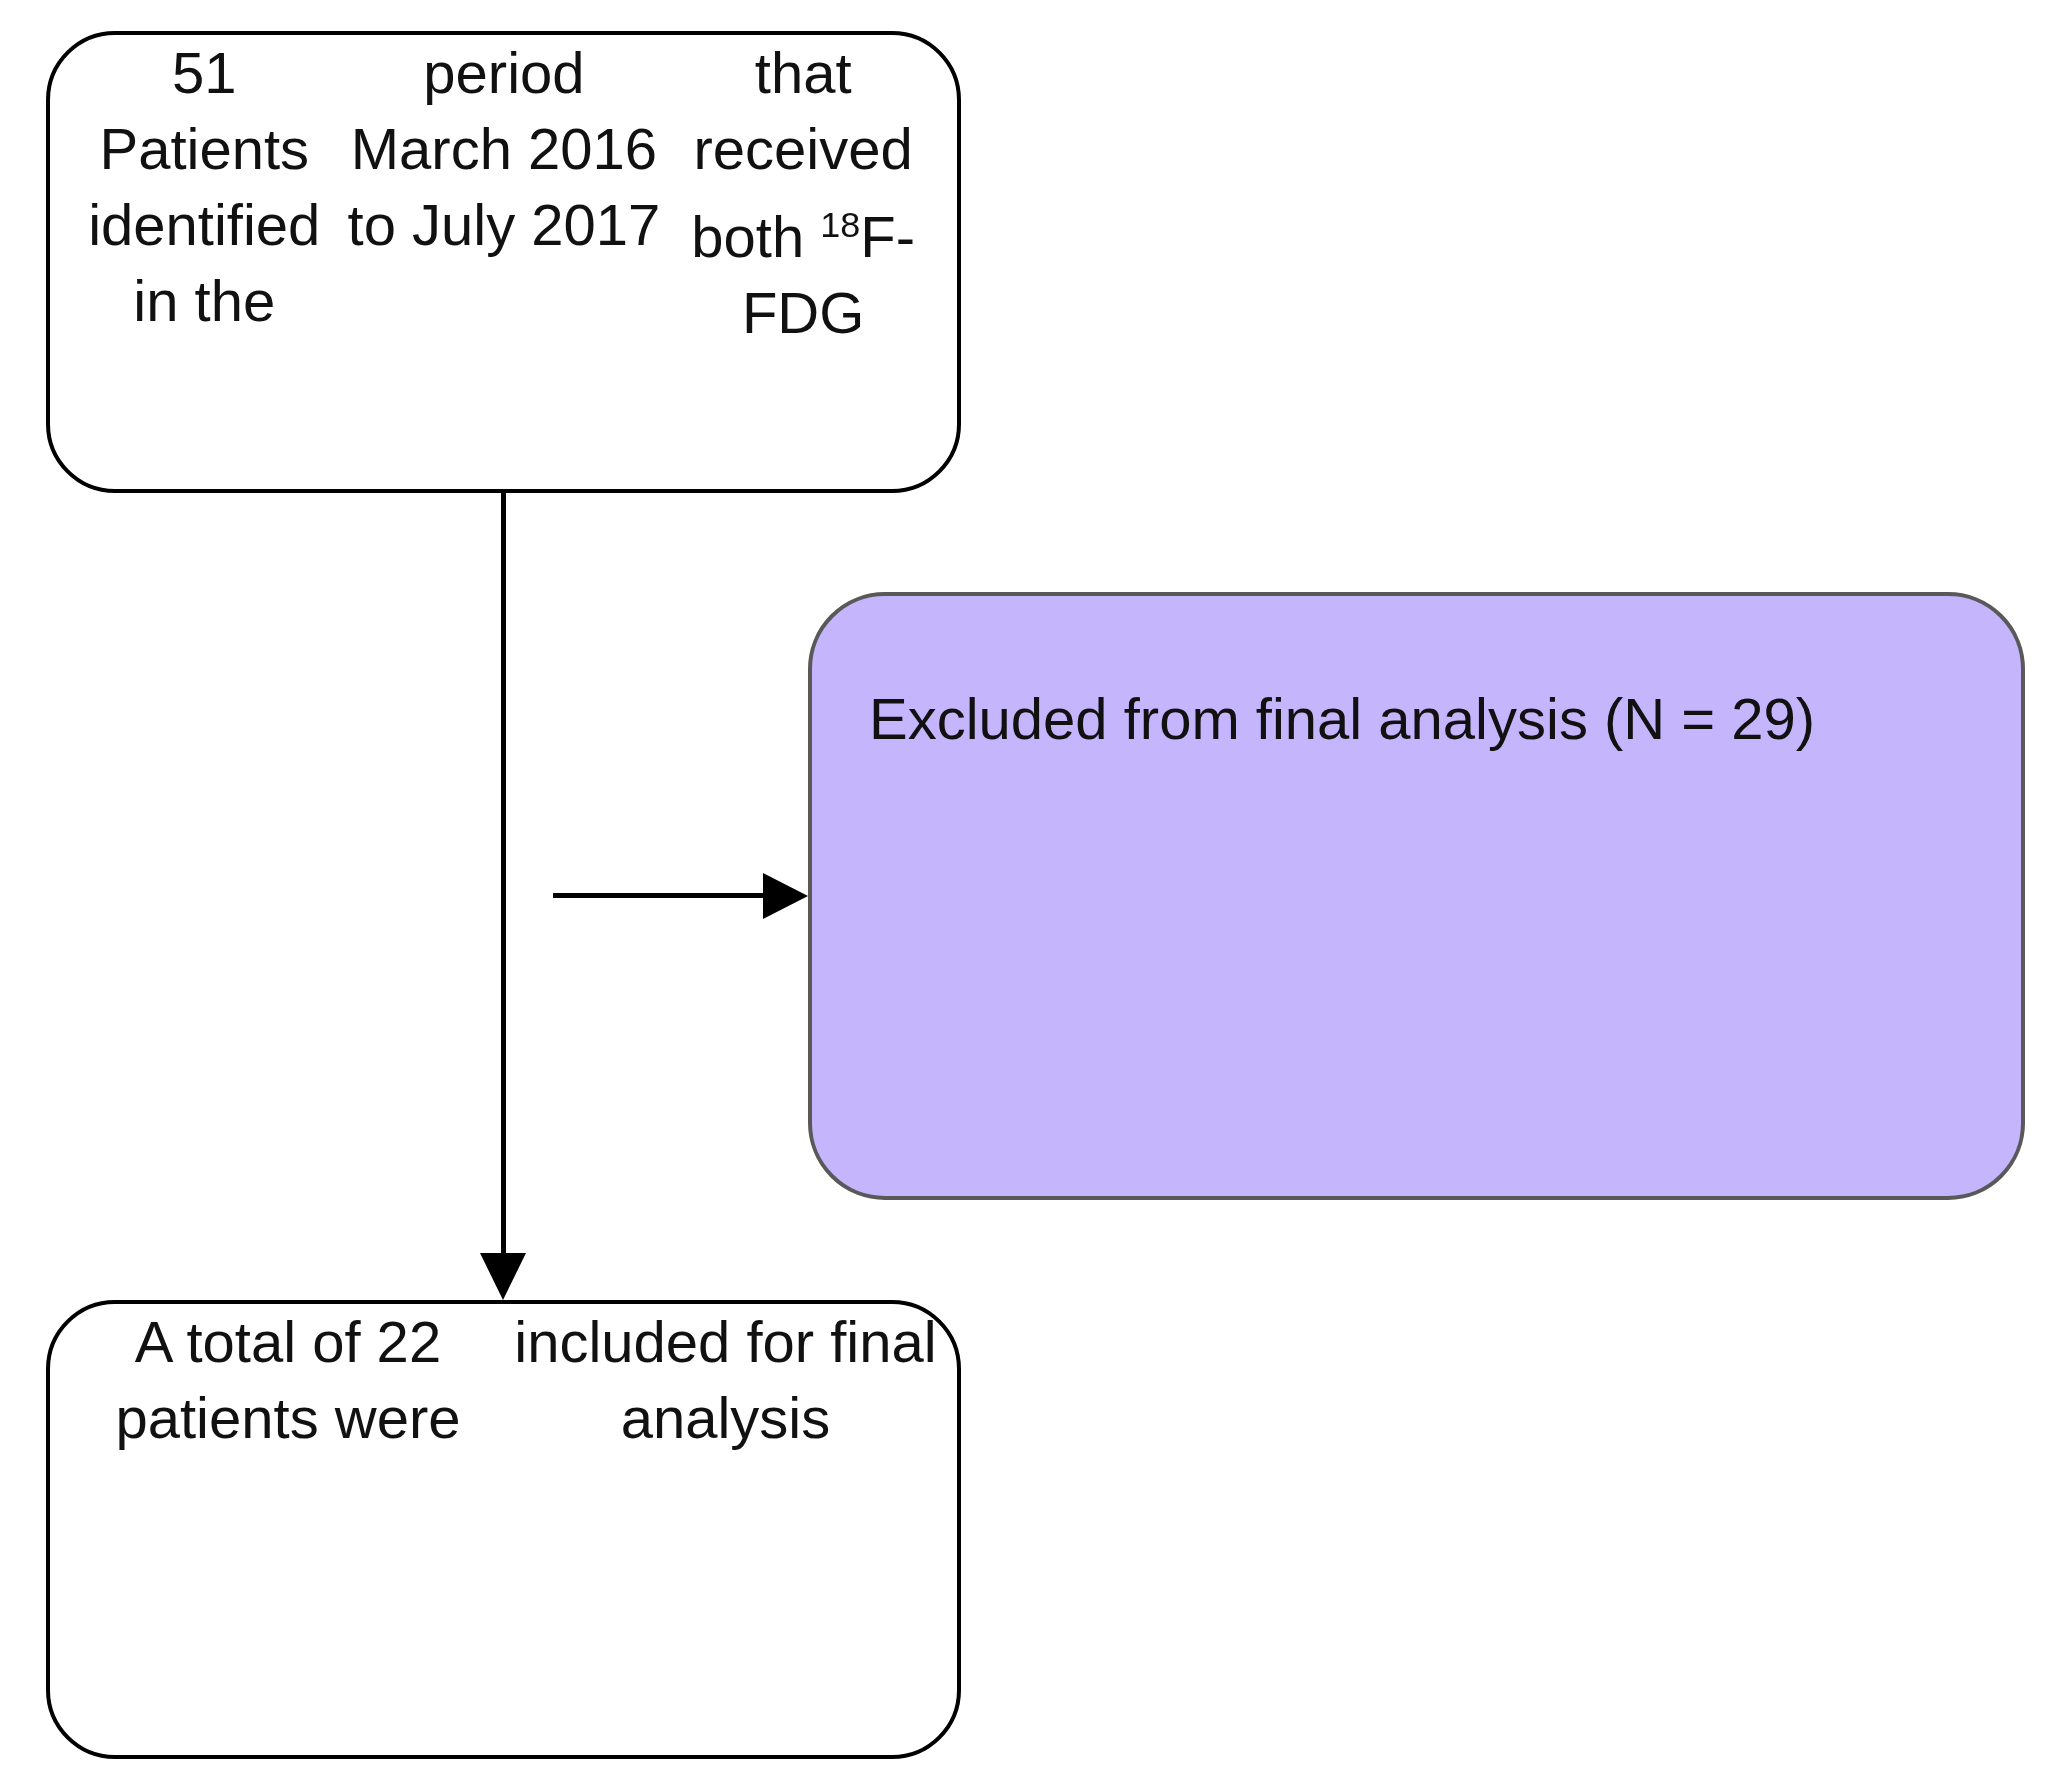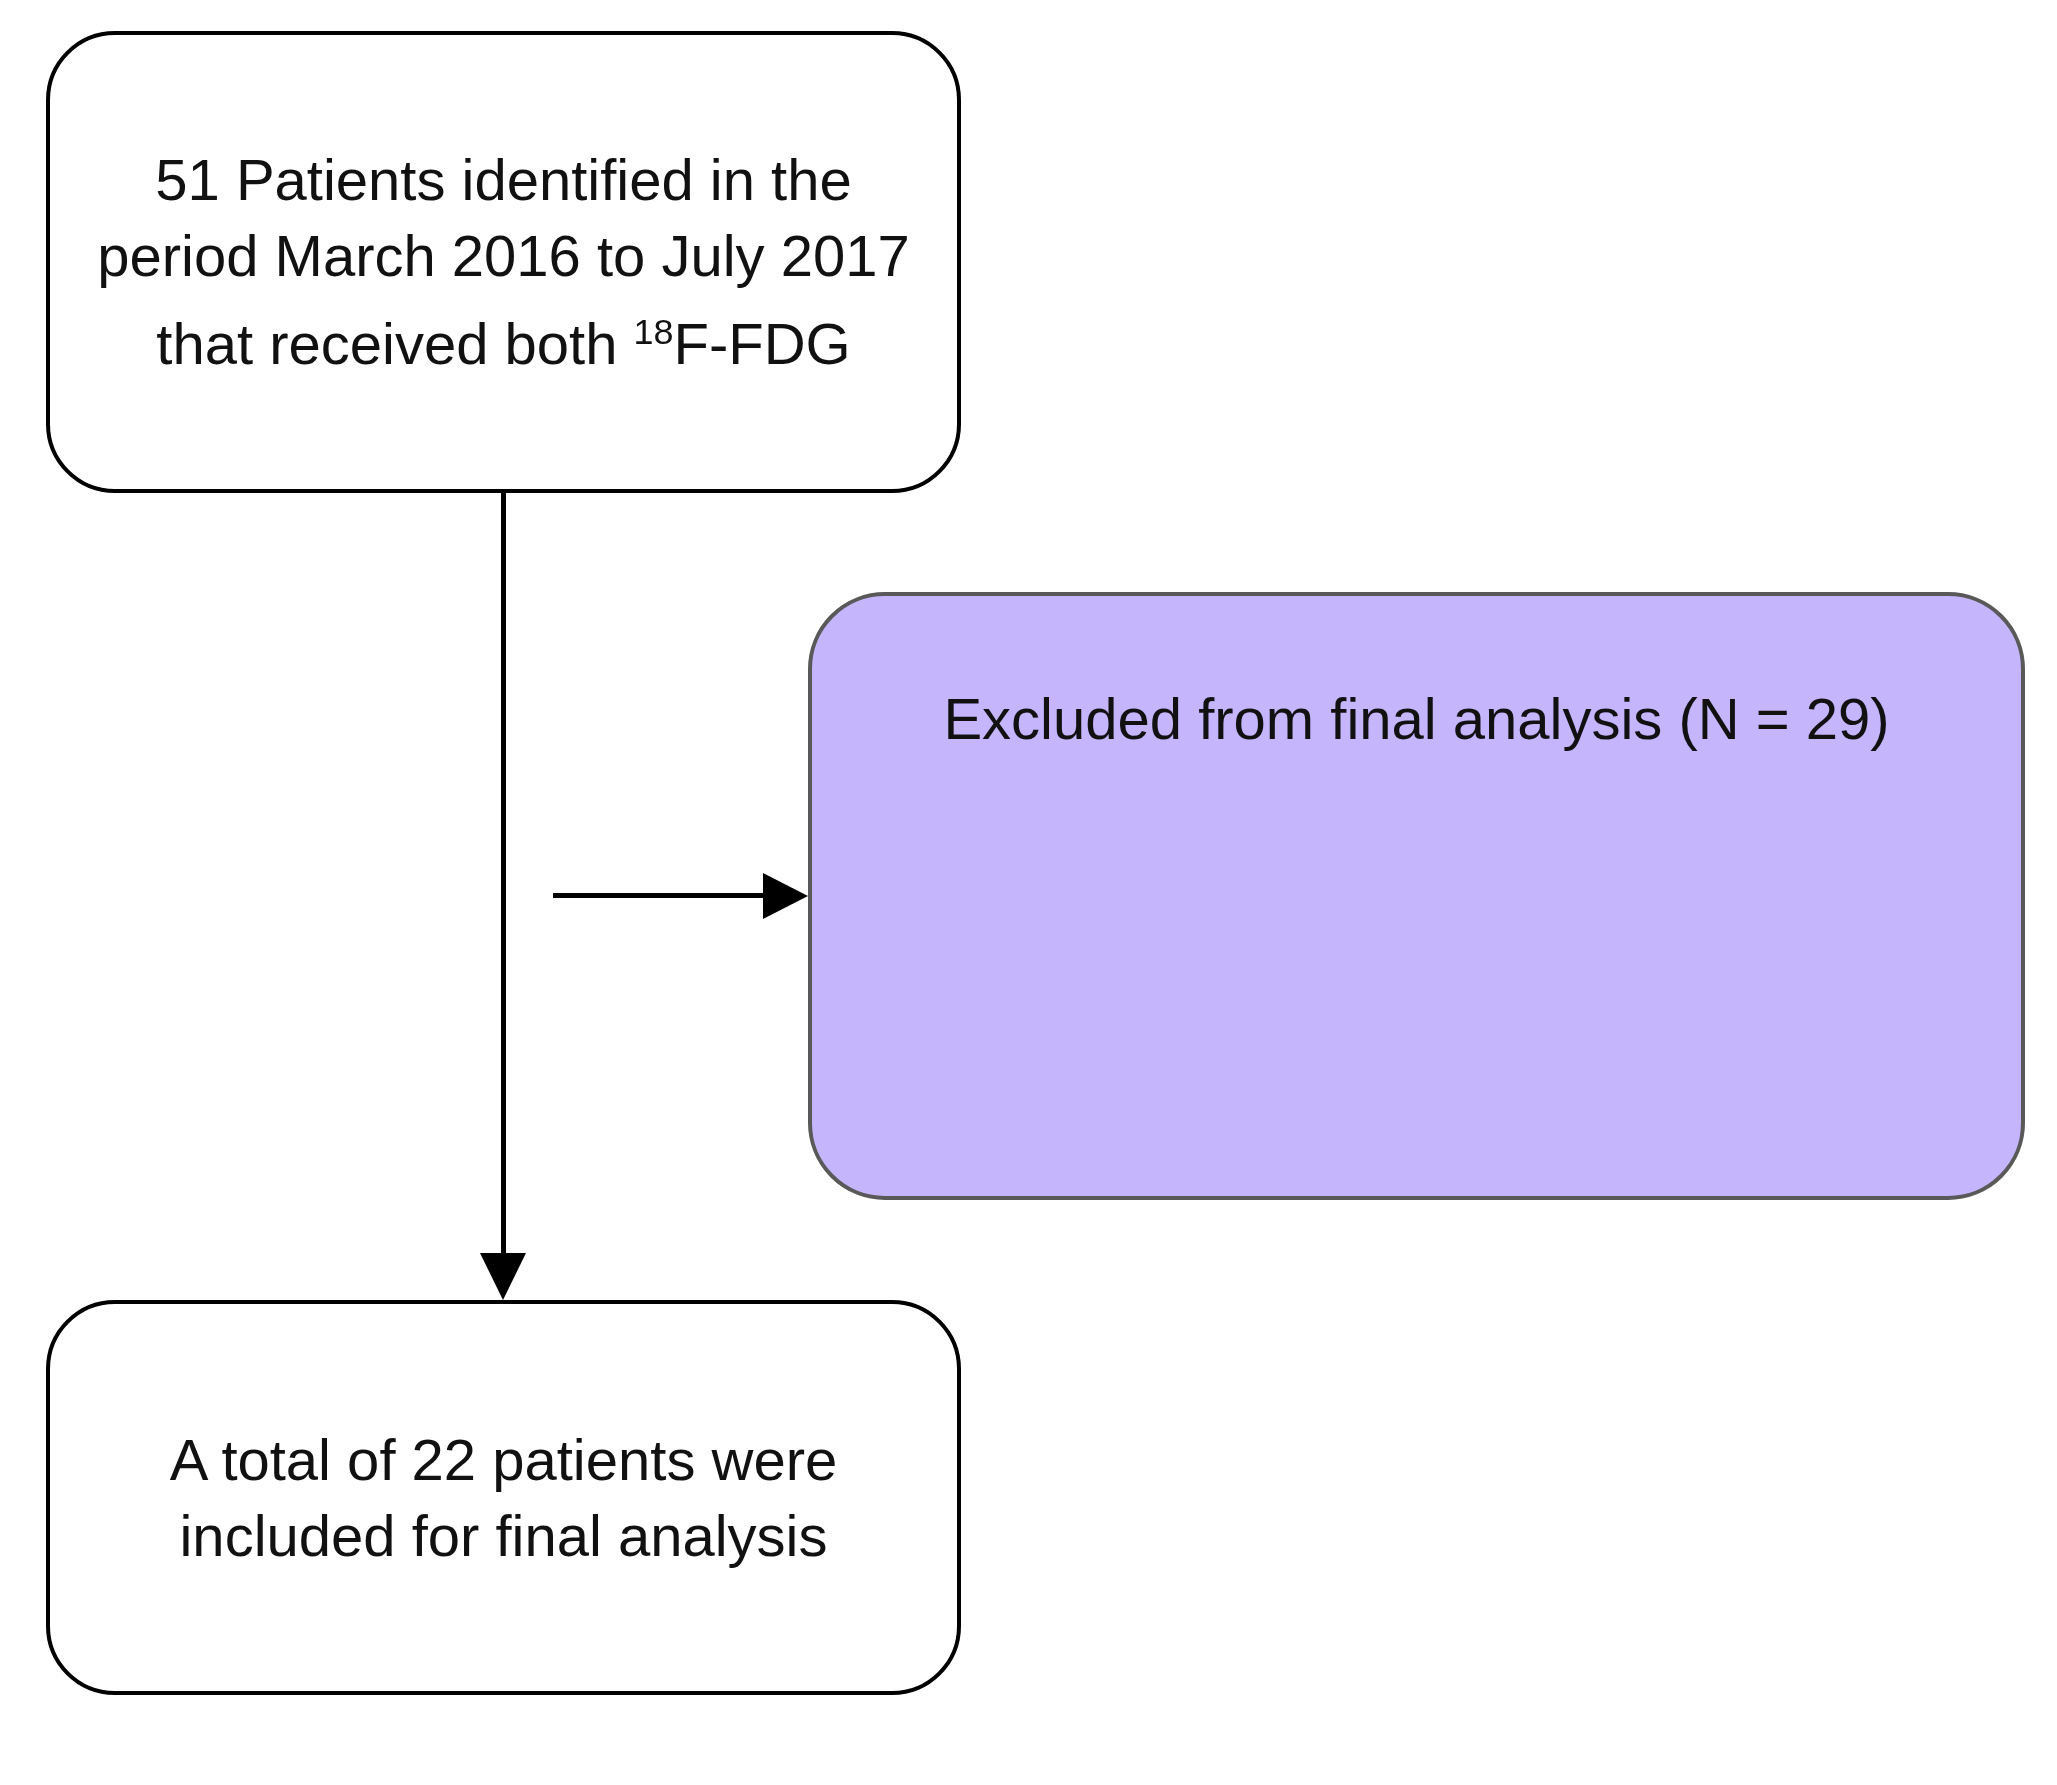--- a/index.html
+++ b/index.html
@@ -15,38 +15,38 @@
     color: #111111;
     overflow: hidden;
   }
   .flow-box {
     position: absolute;
     box-sizing: border-box;
     background: #ffffff;
     border: 4.9px solid #000000;
     border-radius: 69px;
     display: flex;
-    flex-direction: column;
+    flex-direction: row;
     justify-content: center;
     text-align: center;
     font-size: 58px;
     line-height: 76px;
   }
   #box-identified {
     left: 46px;
     top: 31px;
     width: 915px;
     height: 462px;
     padding: 0 16px;
   }
   #box-included {
     left: 46px;
     top: 1300px;
     width: 915px;
-    height: 395px;
+    height: 459px;
     padding: 0 16px;
   }
   #box-excluded {
     left: 808px;
     top: 592px;
     width: 1217px;
     height: 608px;
     background: #c4b5fd;
     border-color: #595959;
     border-radius: 77px;

